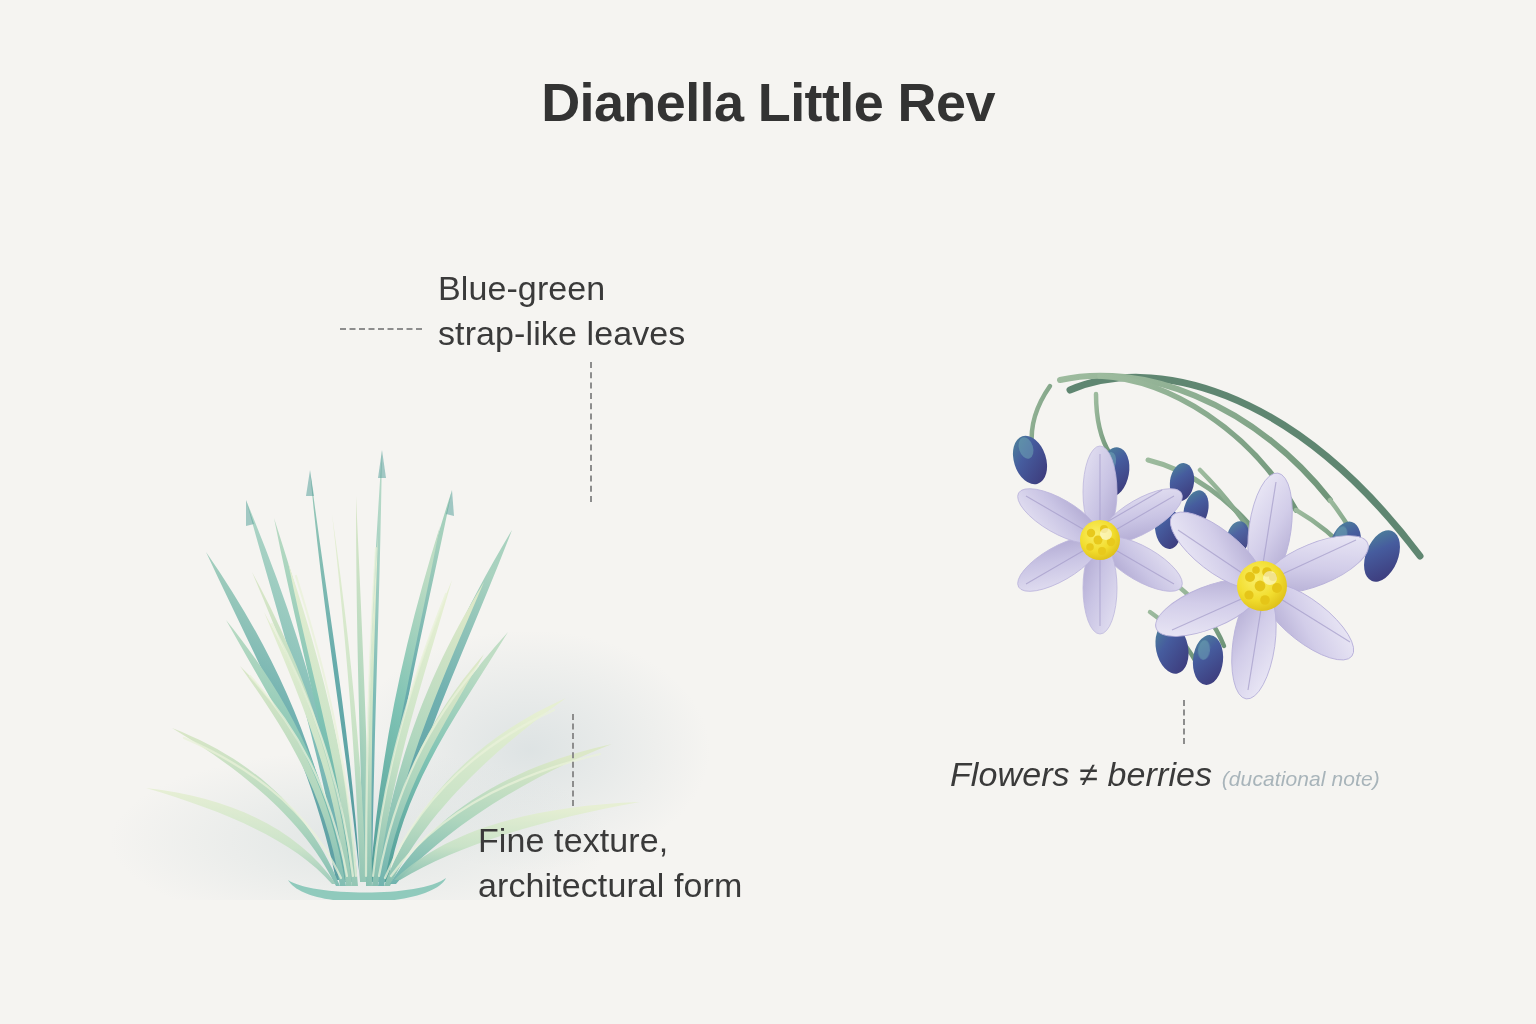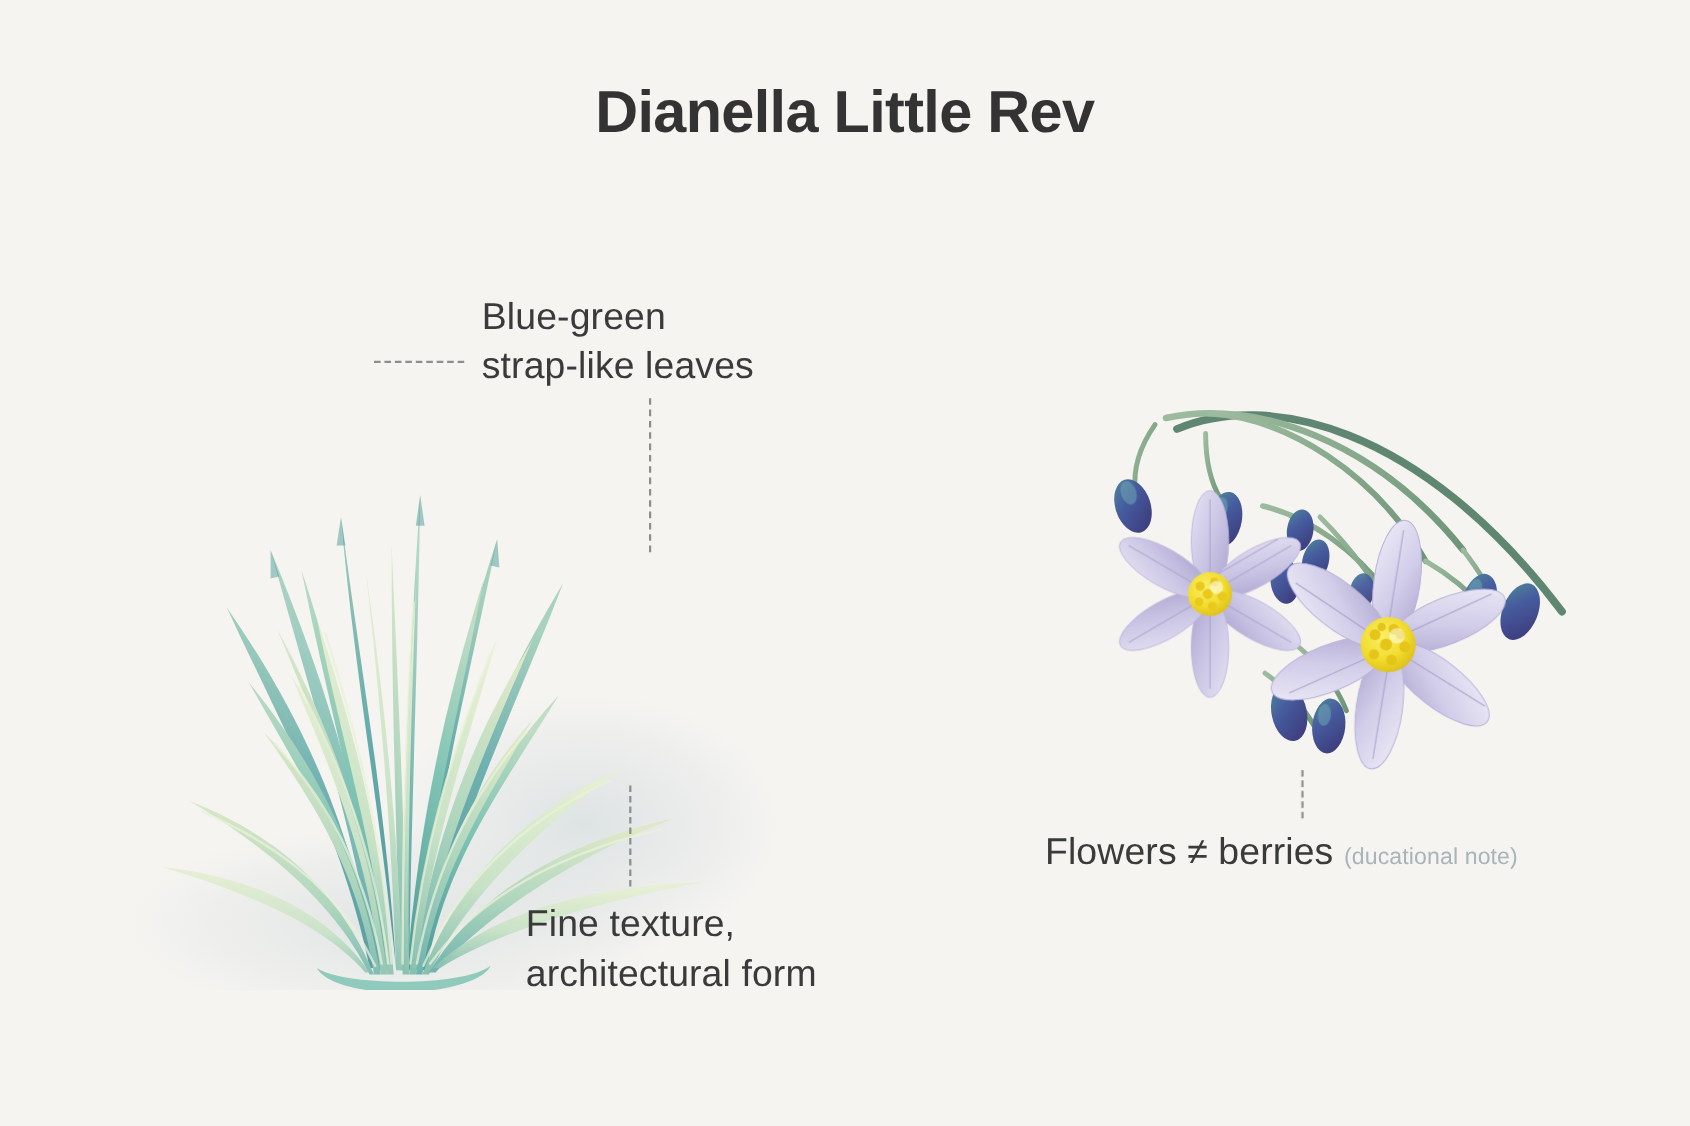--- a/index.html
+++ b/index.html
@@ -41,21 +41,21 @@
     font-size: 34px;
     font-weight: 400;
     color: #3A3A3A;
     line-height: 1.33;
     white-space: pre-line;
     letter-spacing: 0.1px;
   }
   .label-leaves      { left: 438px; top: 266px; }
   .label-texture     { left: 478px; top: 818px; }
   .label-flowers     { left: 918px; top: 266px; }
-  .label-berries     { left: 950px; top: 752px; white-space: nowrap; }
+  .label-berries     { left: 950px; top: 752px; white-space: nowrap; font-style: italic; }
   .note-small {
     font-size: 21px;
     color: #A8B4BA;
     letter-spacing: 0.1px;
   }
 
   
   .leader-h {
     position: absolute;
     border-top: 2px dashed #8D8D8D;

